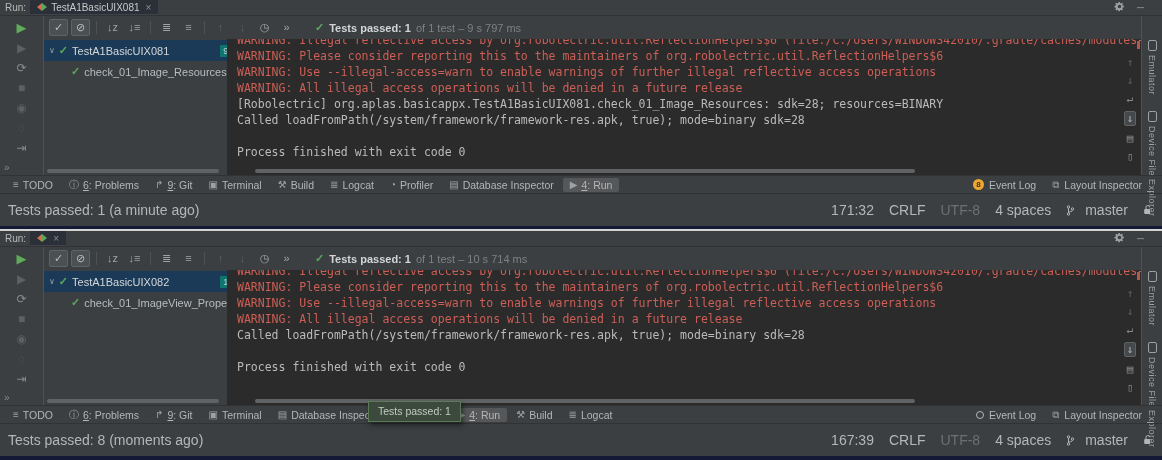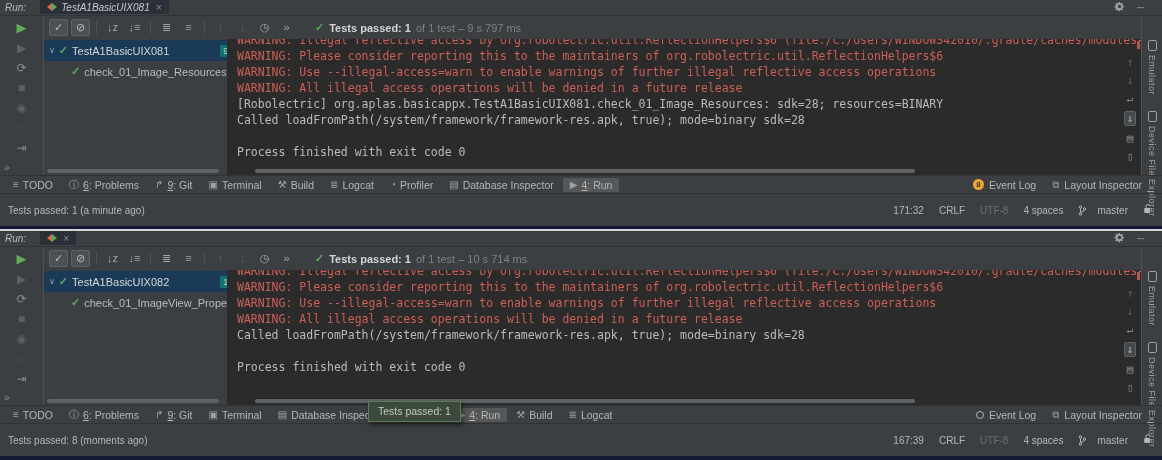--- a/index.html
+++ b/index.html
@@ -6,22 +6,22 @@
   html,body { width:1162px; height:460px; overflow:hidden; background:#3c3f41;
     font-family:"Liberation Sans", sans-serif; }
   .panel { position:relative; background:#3c3f41; display:flex; flex-direction:column; }
   .panelA { height:226px; }
   .panelB { height:225px; }
   .sep-navy { height:3px; background:#141a35; }
   .sep-light { height:2px; background:#d4d4d4; }
   .footer-navy { height:4px; background:#141a35; }
 
   
-  .tabbar { height:15px; display:flex; align-items:center; gap:14px; padding-left:5px;
-    font-size:10px; color:#b7babc;font-style:italic; }
+  .tabbar { height:15px; display:flex; align-items:center; gap:4px; padding-left:5px;
+    font-size:10px; color:#b7babc; }
   .runtab { background:#2b2f38; height:15px; display:flex; align-items:center; gap:4px;
     padding:0 7px; color:#c6c9cb; border-bottom:1px solid #3d4450; }
   .cfgicon { display:inline-flex; }
   .cfgicon i { display:block; width:0; height:0; border-top:4px solid transparent; border-bottom:4px solid transparent; }
   .cfgicon .tl { border-right:5px solid #d66b4e; }
   .cfgicon .tr { border-left:5px solid #5ba75b; }
   .tabclose { color:#8a8e91; margin-left:2px; font-size:10px; }
   .tabbar-spacer { flex:1; }
   .gearwrap { display:flex; align-items:center; gap:12px; padding-right:18px; }
   .minim { color:#9da1a4; font-size:10px; }
@@ -92,21 +92,21 @@
   .mn { text-decoration:underline; }
   .twright { margin-left:auto; display:flex; align-items:center; gap:16px; padding-right:14px; }
   .elitem { display:flex; align-items:center; gap:5px; }
   .elbadge { width:11px; height:11px; border-radius:50%; background:#f0a732; color:#3b3226;
     font-size:8px; font-weight:bold; display:flex; align-items:center; justify-content:center; }
   .elring { width:8px; height:8px; border:1.5px solid #b3b6b8; border-radius:50%; }
   .liico { font-size:10px; color:#9da1a4; }
 
   
   .statusbar { height:14px; border-top:1px solid #323232; display:flex; align-items:center;
-    padding:16px 8px; font-size:10px; color:#b4b7b9; }
+    padding:16px 8px; font-size:14px; color:#b4b7b9; }
   .stright { margin-left:auto; display:flex; align-items:center; gap:15px; padding-right:2px; }
   .stdim { color:#6d7073; }
   .branch { display:flex; align-items:center; gap:10px; }
 
   .tooltip { position:absolute; left:368px; top:170px; z-index:5; background:#3c4a3e;
     border:1px solid #5b7a55; color:#c2cabf; font-size:10.5px; padding:3px 9px 4px;
     box-shadow:2px 3px 5px rgba(0,0,0,.5); white-space:nowrap; }
 </style>
 </head>
 <body>

